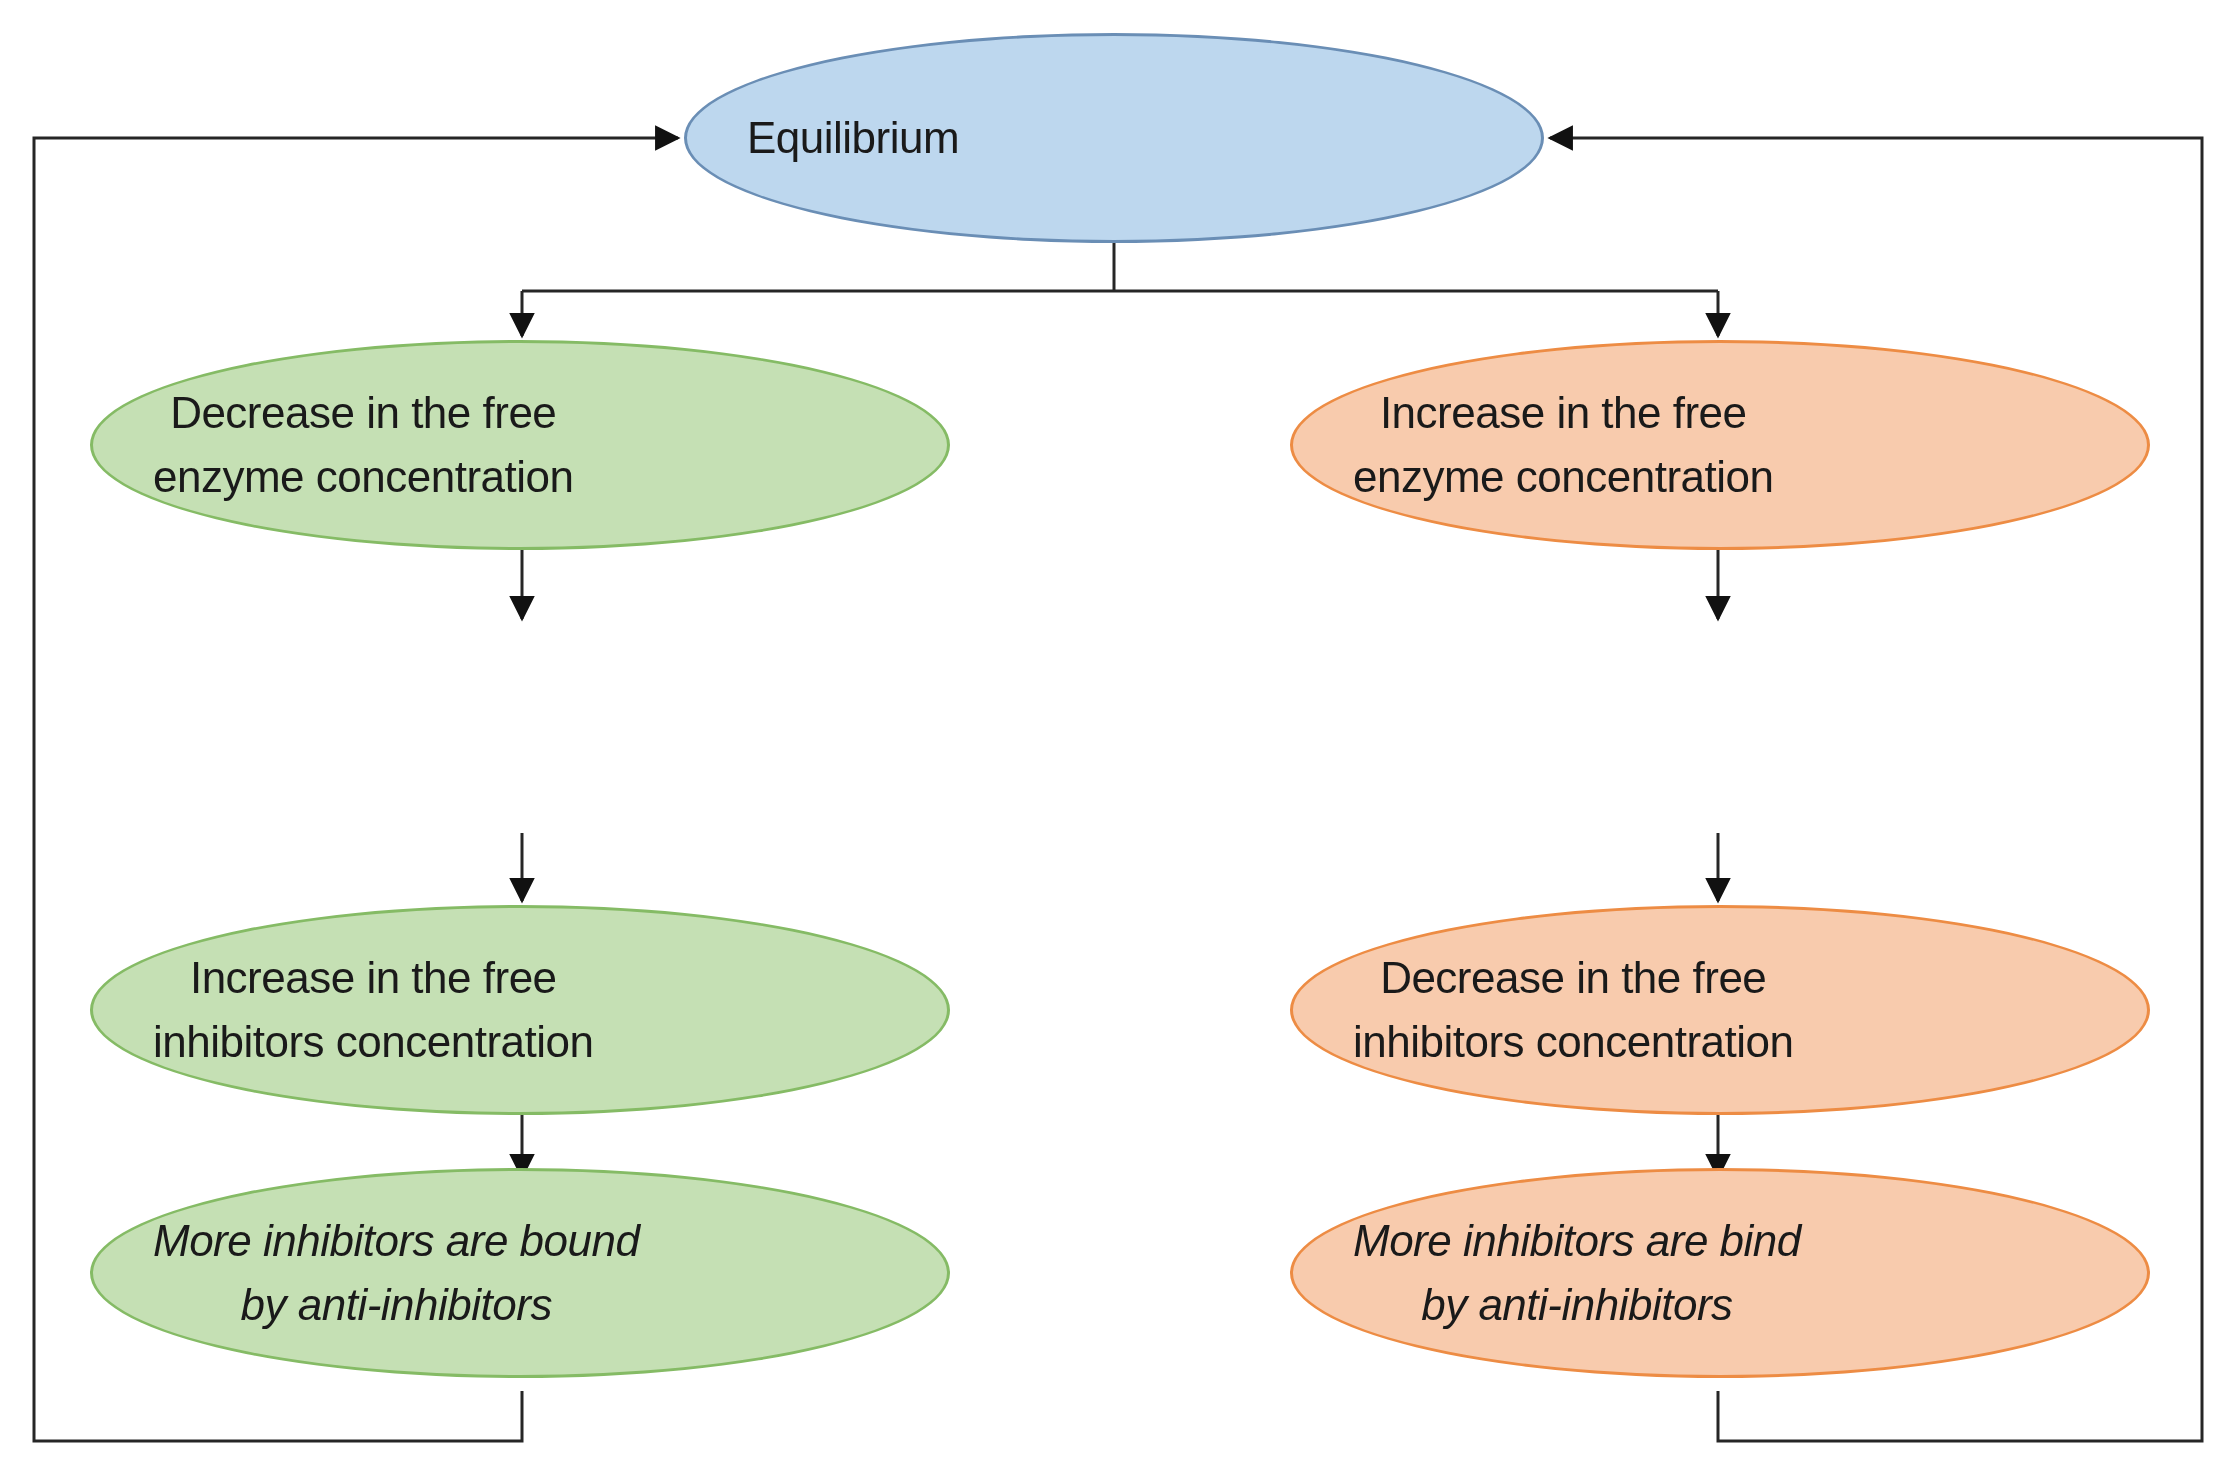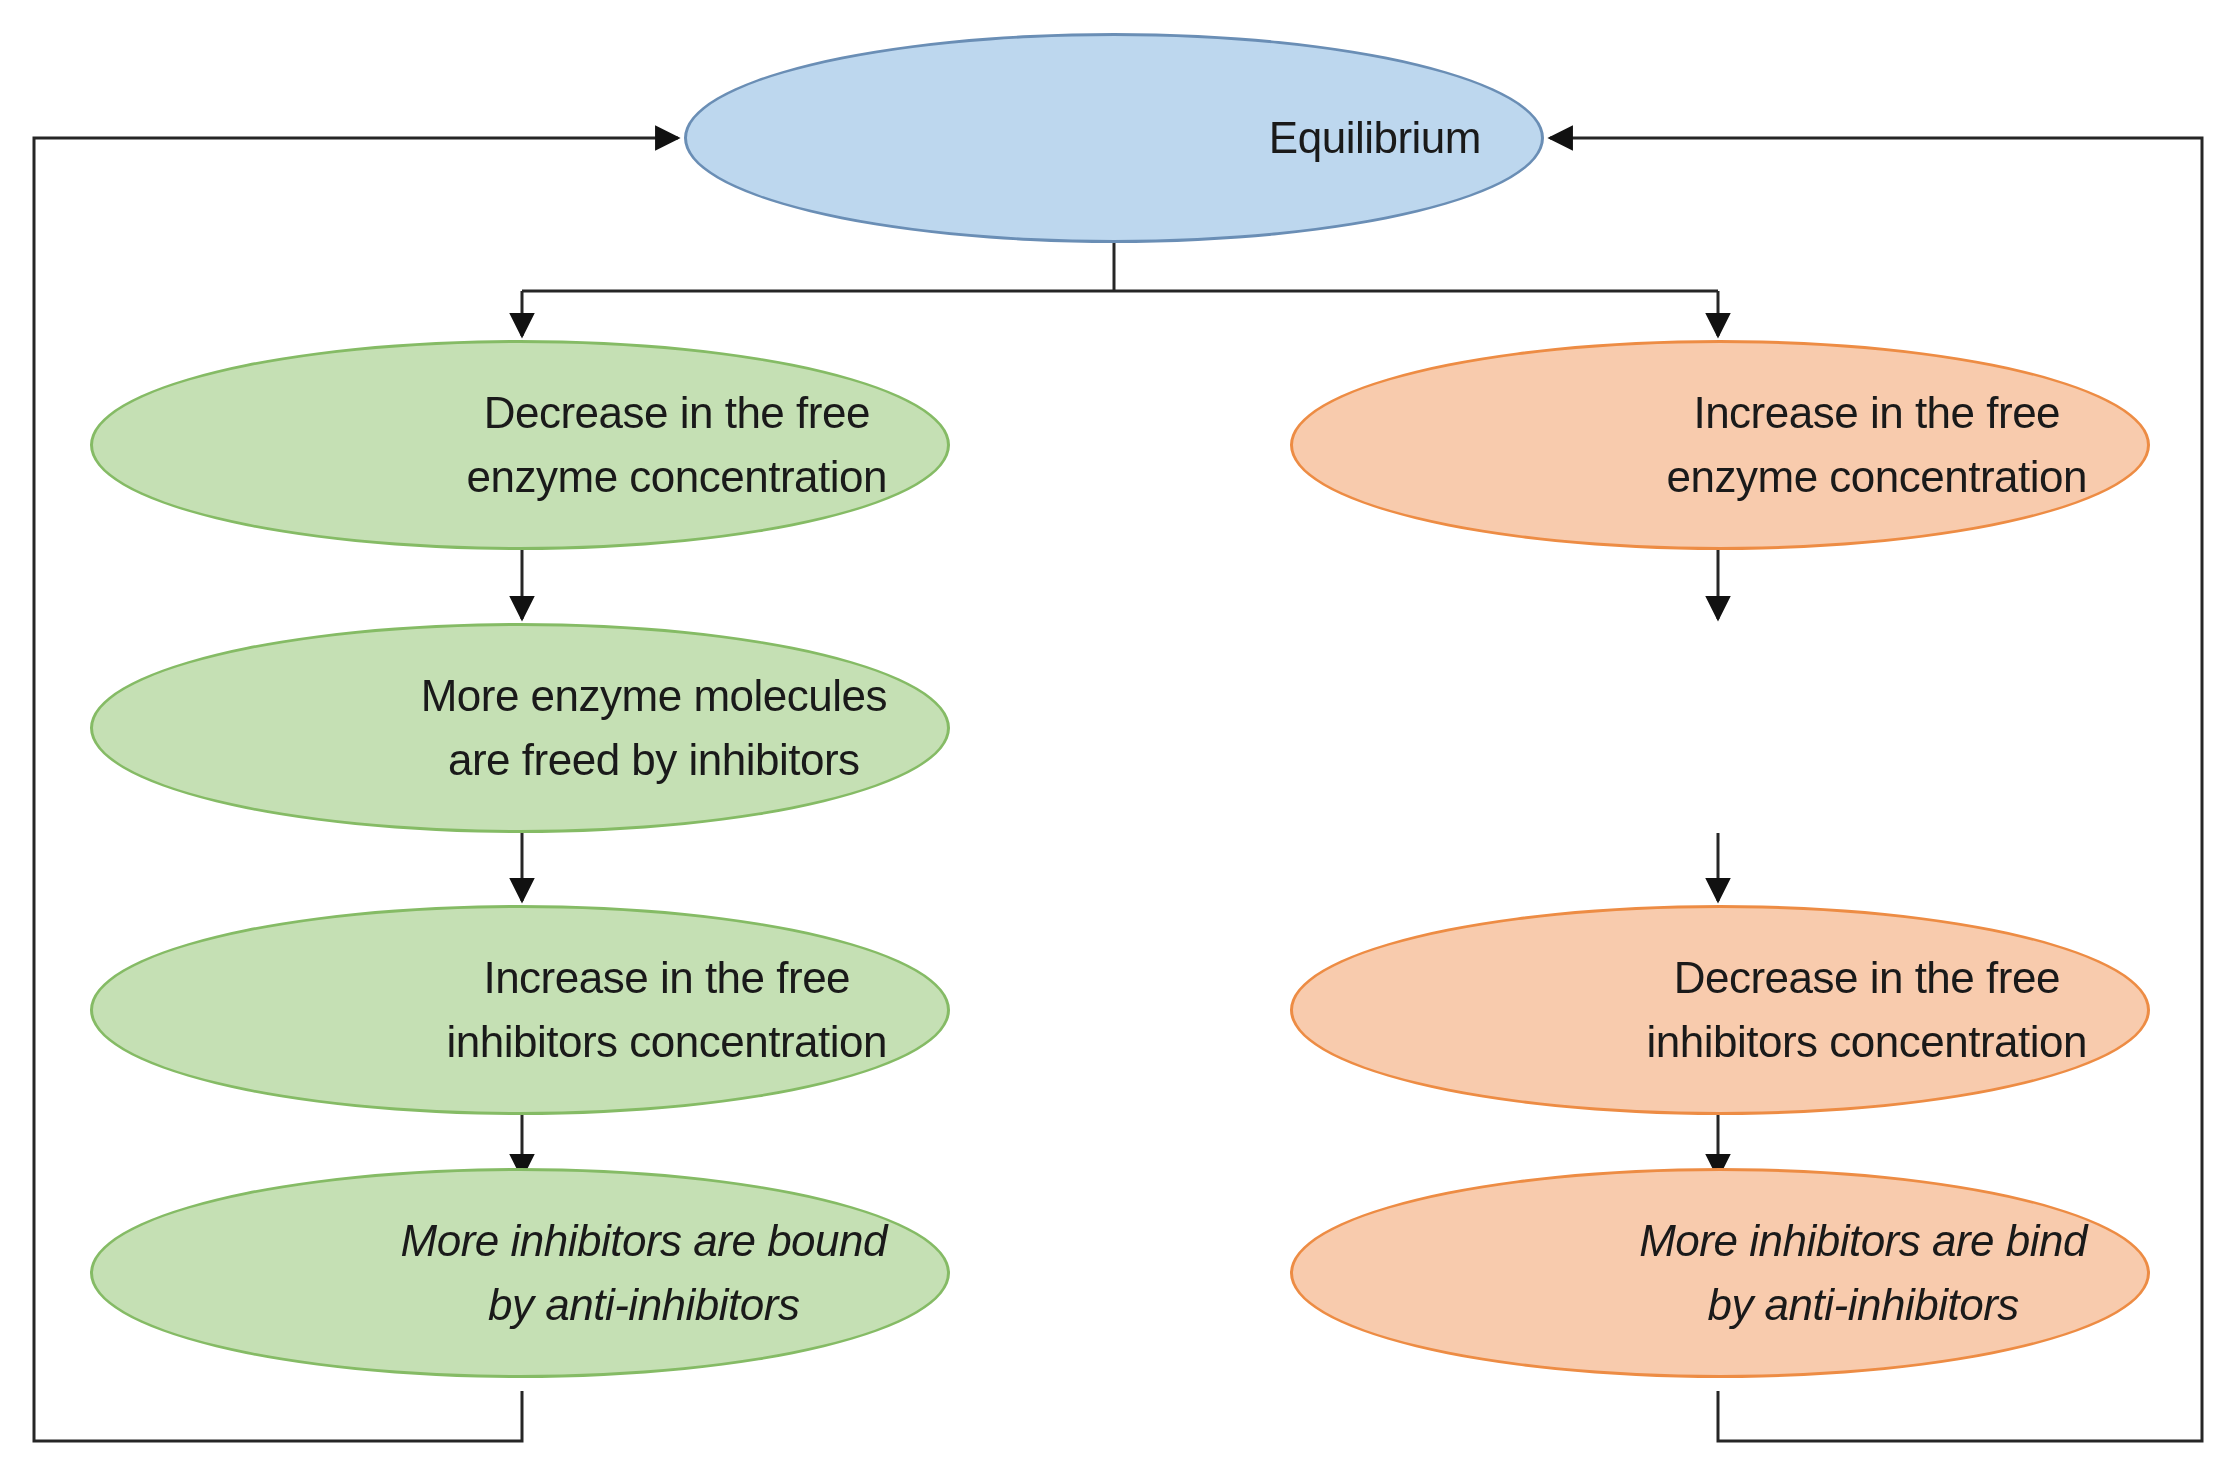--- a/index.html
+++ b/index.html
@@ -34,21 +34,21 @@
   }
   .node {
     position: absolute;
     width: 860px;
     height: 210px;
     border-radius: 50%;
     border: 3px solid;
     box-sizing: border-box;
     display: flex;
     align-items: center;
-    justify-content: flex-end;
+    justify-content: flex-start;
     text-align: center;
   }
   .node .label {
     white-space: pre-line;
     font-size: 44px;
     line-height: 1.45;
     letter-spacing: -0.5px;
     color: var(--text-color);
     padding: 0 60px;
   }
@@ -107,24 +107,20 @@
   </svg>
 
   <div class="node root">
     <span class="label">Equilibrium</span>
   </div>
 
   <div class="node left-col row-1">
     <span class="label">Decrease in the free
 enzyme concentration</span>
   </div>
-  <div class="node left-col row-2">
-    <span class="label">More enzyme molecules
-are freed by inhibitors</span>
-  </div>
   <div class="node left-col row-3">
     <span class="label">Increase in the free
 inhibitors concentration</span>
   </div>
   <div class="node left-col row-4">
     <span class="label">More inhibitors are bound
 by anti-inhibitors</span>
   </div>
 
   <div class="node right-col row-1">

